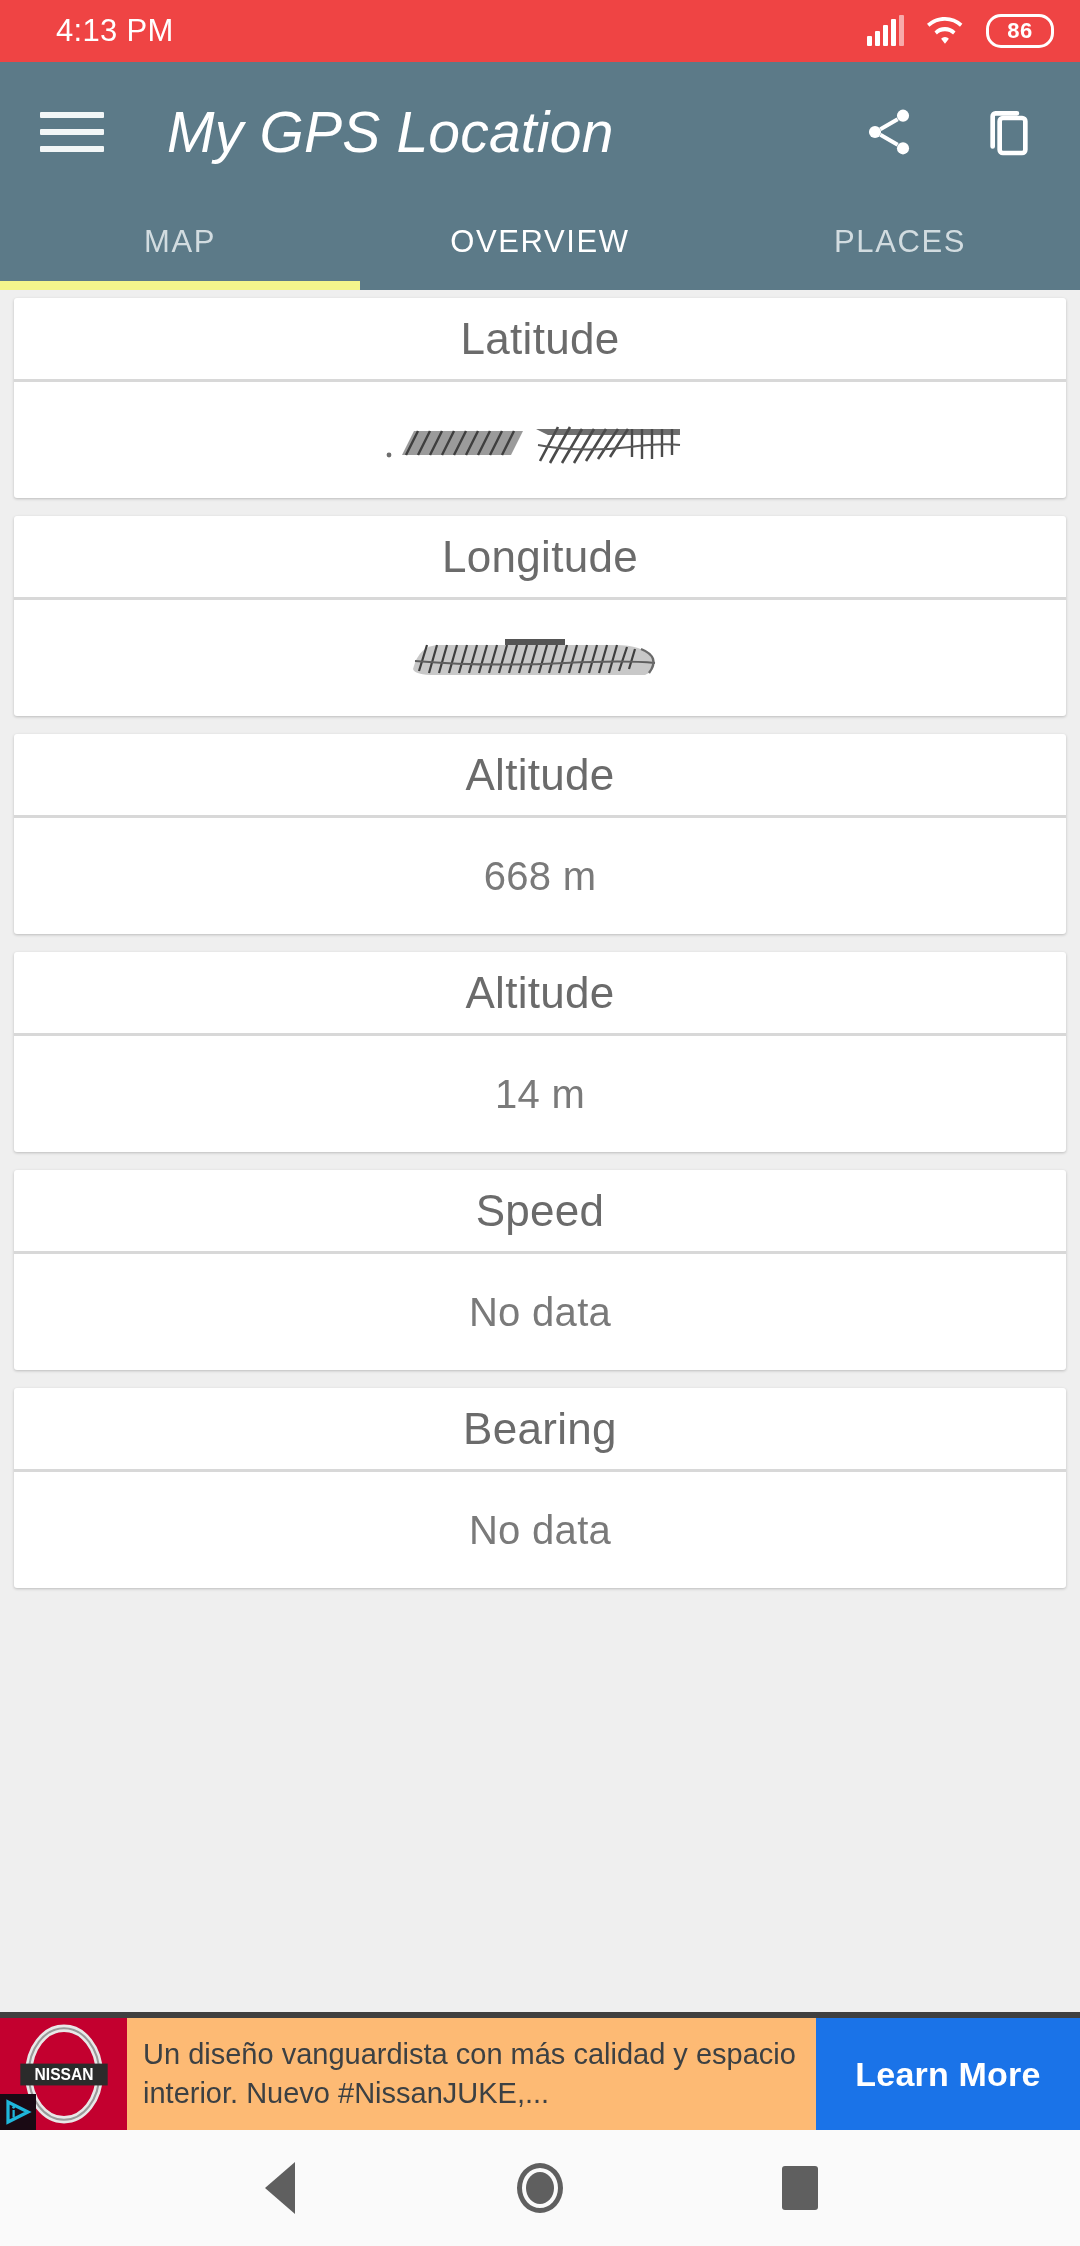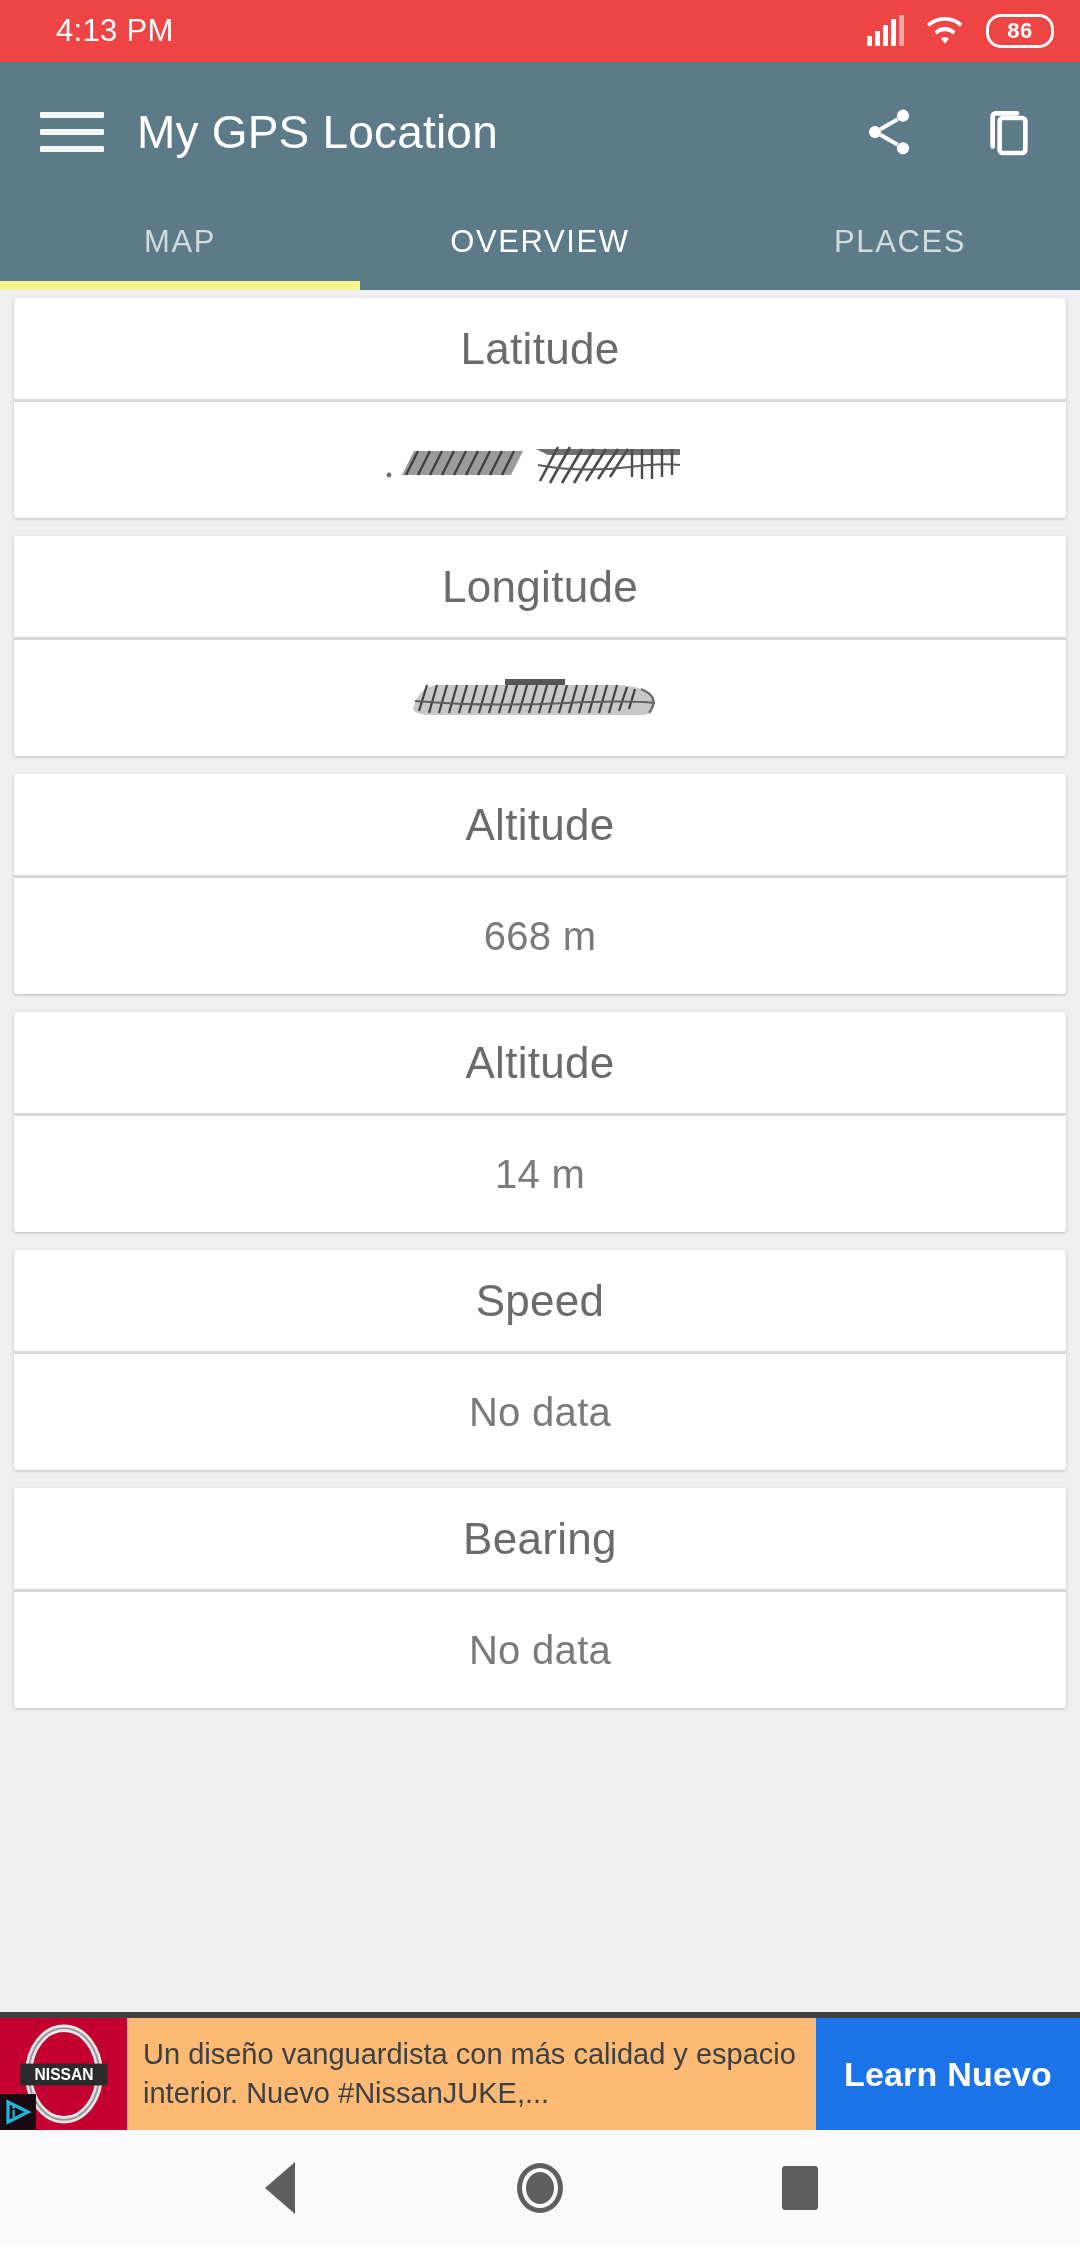--- a/index.html
+++ b/index.html
@@ -31,22 +31,22 @@
   }
 
   
   .appbar {
     background:#5C7A88; flex:0 0 140px;
     display:flex; align-items:center; padding:0 40px 0 40px; gap:0;
   }
   .hamburger { width:64px; display:flex; flex-direction:column; gap:11px; cursor:pointer; }
   .hamburger span { display:block; height:6px; background:#F2F6F7; border-radius:1px; }
   .appbar-title {
-    flex:1; color:#FFFFFF; font-size:46px; font-weight:400;
-    margin-left:33px; letter-spacing:.2px; white-space:nowrap;
+    flex:1; color:#FFFFFF; font-size:57px; font-weight:400;
+    margin-left:63px; letter-spacing:.2px; white-space:nowrap;font-style:italic;
   }
   .appbar-actions { display:flex; align-items:center; gap:58px; }
   .icon-btn { width:62px; height:62px; display:flex; align-items:center; justify-content:center; cursor:pointer; }
 
   
   .tabs {
     background:#5C7A88; flex:0 0 88px; display:flex; position:relative;
   }
   .tab {
     flex:1; display:flex; align-items:center; justify-content:center;
@@ -63,21 +63,21 @@
   .content {
     flex:1; background:#EFEFEF; overflow:hidden;
     padding:8px 14px 0 14px; display:flex; flex-direction:column; gap:18px;
   }
   .card {
     background:#FFFFFF; border-radius:3px;
     box-shadow:0 1px 3px rgba(0,0,0,0.22);
     display:flex; flex-direction:column; flex:0 0 auto;
   }
   .card-title {
-    height:104px; display:flex; align-items:center; justify-content:center;
+    height:84px; display:flex; align-items:center; justify-content:center;
     font-size:44px; color:#6B6B6B; font-weight:400;
     border-bottom:3px solid #D8D8D8; letter-spacing:.3px;
   }
   .card-value {
     height:116px; display:flex; align-items:center; justify-content:center;
     font-size:40px; color:#7A7A7A; font-weight:400; letter-spacing:.3px;
   }
 
   
   .redacted { display:block; }
@@ -254,21 +254,21 @@
       </svg>
       <div class="adchoices">
         <svg width="30" height="30" viewBox="0 0 24 24">
           <path d="M4 4 L20 12 L4 20 Z" fill="none" stroke="#1FB6DB" stroke-width="2.6"></path>
           <circle cx="8.5" cy="8.2" r="1.1" fill="#1FB6DB"></circle>
           <rect x="7.6" y="10.4" width="1.8" height="6" fill="#1FB6DB"></rect>
         </svg>
       </div>
     </div>
     <div class="ad-text">Un diseño vanguardista con más calidad y espacio interior. Nuevo #NissanJUKE,...</div>
-    <div class="ad-cta">Learn Nuevo</div>
+    <div class="ad-cta">Learn More</div>
   </div>
 
   <div class="navbar">
     <div class="nav-btn">
       <span class="nav-back"></span>
     </div>
     <div class="nav-btn">
       <span class="nav-home"></span>
     </div>
     <div class="nav-btn">

